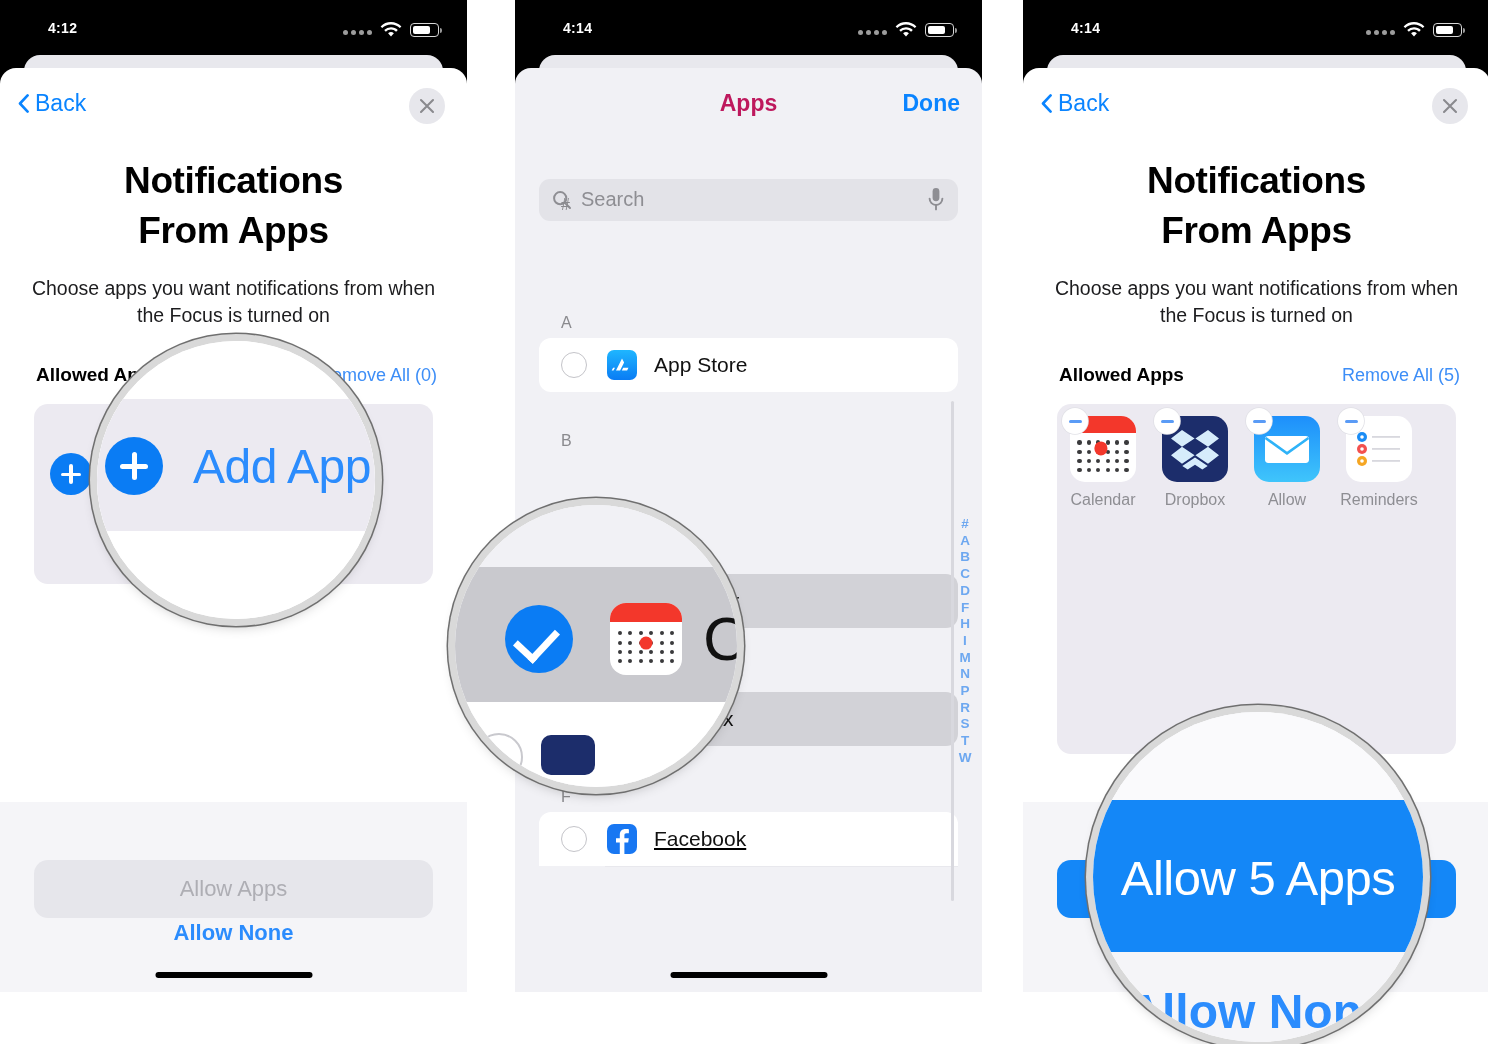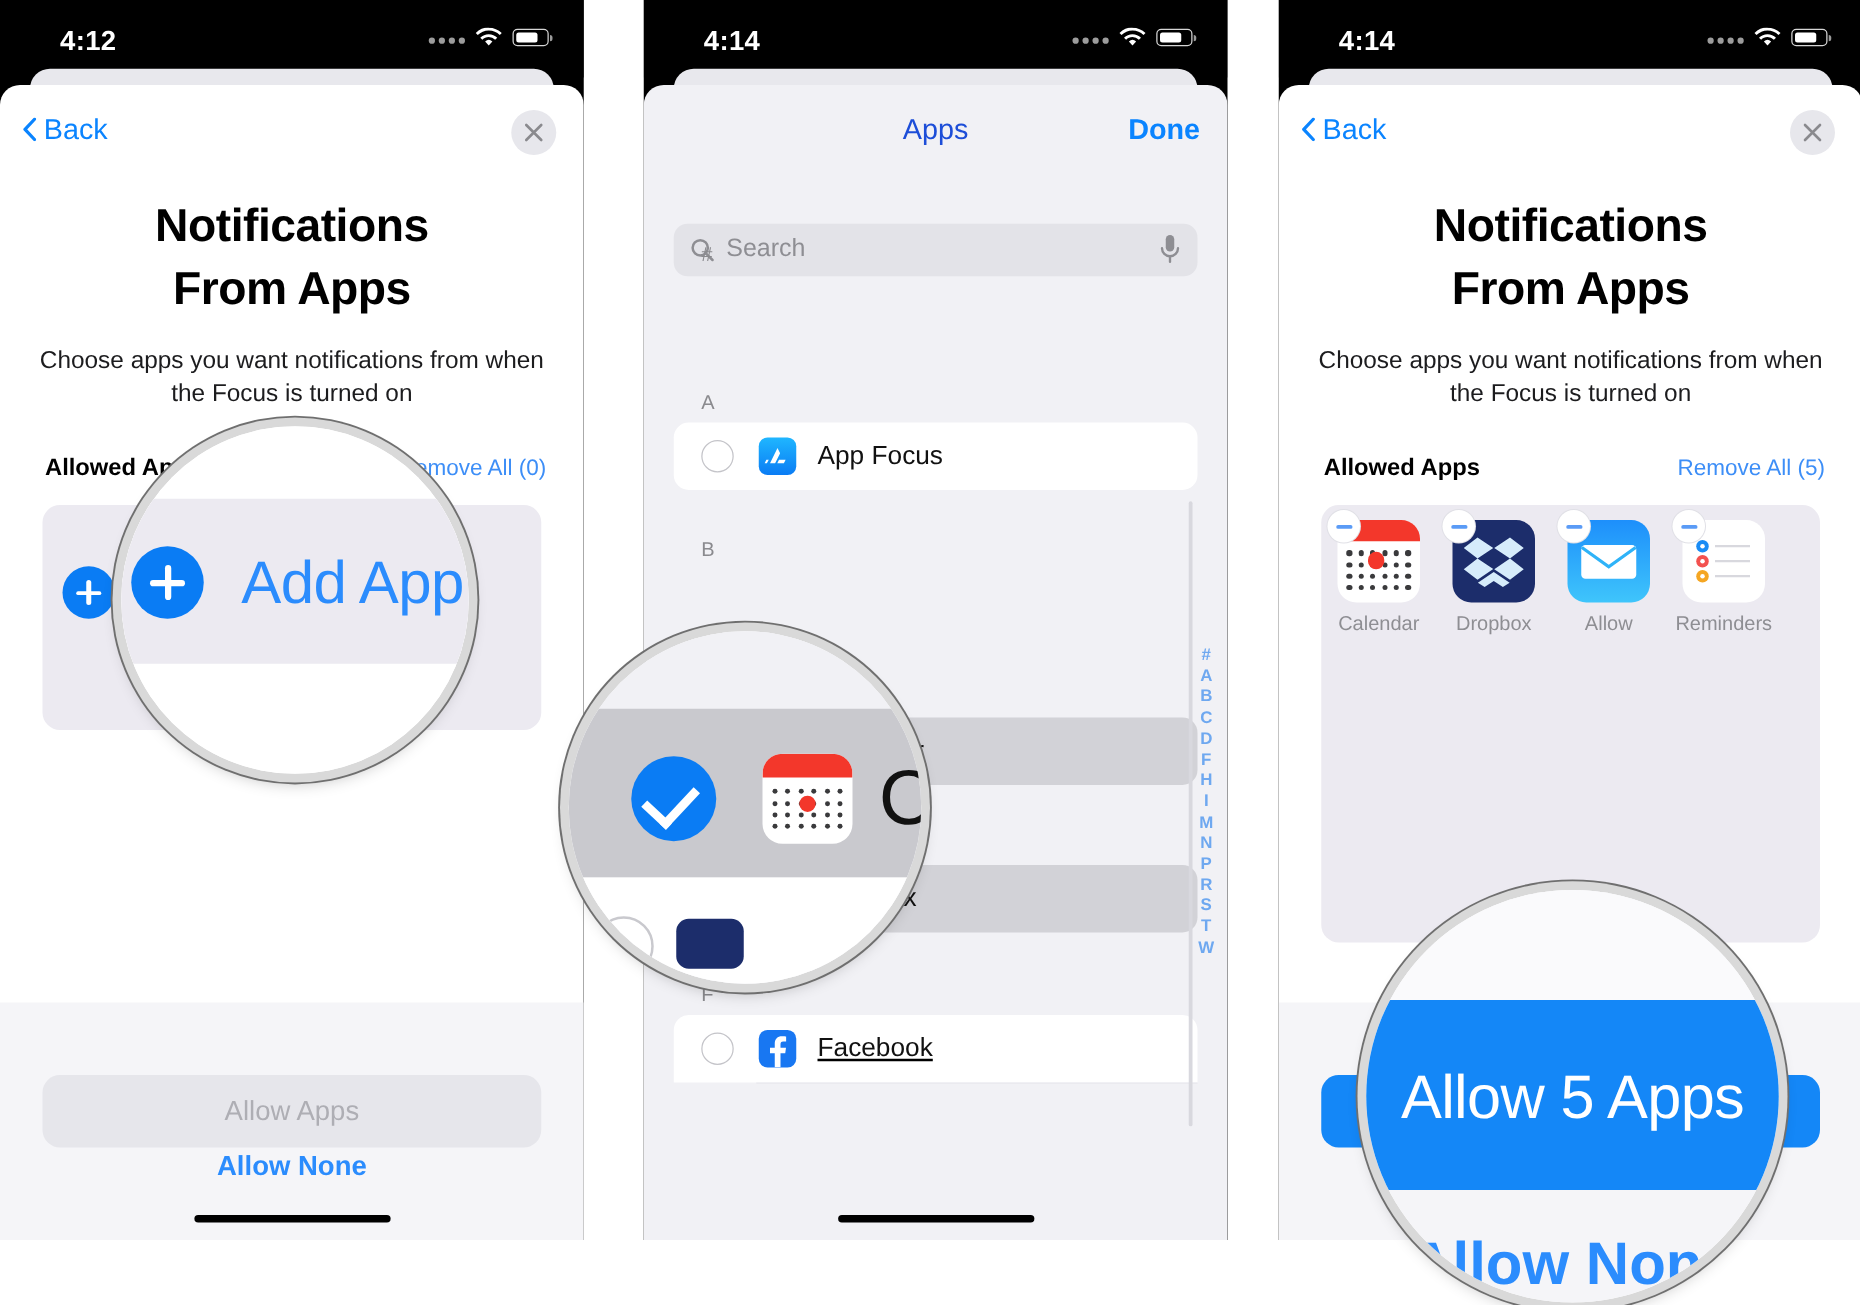--- a/index.html
+++ b/index.html
@@ -8,21 +8,21 @@
 
   .stage{position:absolute;inset:0;}
 
   
   .phone{position:absolute;top:0;width:467px;height:992px;overflow:hidden;background:#000;}
   #phone1{left:0;}
   #phone2{left:515px;}
   #phone3{left:1023px;}
 
   .statusbar{position:absolute;top:0;left:0;right:0;height:62px;background:#000;}
-  .sb-time{position:absolute;left:48px;top:20px;color:#fff;font-size:22px;font-weight:bold;letter-spacing:.3px;}
+  .sb-time{position:absolute;left:48px;top:20px;color:#fff;font-size:14px;font-weight:bold;letter-spacing:.3px;}
   .sb-right{position:absolute;right:28px;top:22px;display:flex;align-items:center;gap:8px;}
   .sig-dots{display:flex;gap:3px;align-items:flex-end;height:10px;}
   .sig-dots i{display:block;width:5px;height:5px;border-radius:50%;background:#9c9c9c;}
   .wifi svg{display:block;}
   .batt{width:29px;height:14px;border:1.6px solid #d6d6d6;border-radius:4px;position:relative;padding:2px;box-sizing:border-box;}
   .batt::after{content:"";position:absolute;right:-4px;top:4px;width:2px;height:5px;background:#9a9a9a;border-radius:0 2px 2px 0;}
   .batt i{display:block;height:100%;width:74%;background:#fff;border-radius:2px;}
 
   
   .sheet-back{position:absolute;left:24px;right:24px;top:55px;height:40px;background:#e8e8ed;border-radius:16px 16px 0 0;}
@@ -58,21 +58,21 @@
   
   .bot{position:absolute;left:0;right:0;bottom:0;height:190px;background:#f5f5f8;}
   .btn-primary{position:absolute;left:34px;right:34px;top:46px;height:58px;border-radius:14px;display:flex;
                align-items:center;justify-content:center;font-size:22px;margin-top:12px;}
   .btn-primary.disabled{background:#e6e6eb;color:#aeaeb4;}
   .btn-primary.active{background:#1487f7;color:#fff;}
   .btn-link{position:absolute;left:0;right:0;top:118px;text-align:center;font-size:22px;font-weight:bold;color:#2b8cfd;}
   .home-ind{position:absolute;left:50%;transform:translateX(-50%);bottom:14px;width:157px;height:6px;border-radius:3px;background:#000;}
 
   
-  .p2-title{position:absolute;left:0;right:0;top:22px;text-align:center;font-size:23px;font-weight:normal;color:#1d4ed8;}
+  .p2-title{position:absolute;left:0;right:0;top:22px;text-align:center;font-size:23px;font-weight:bold;color:#be185d;}
   .p2-done{position:absolute;right:22px;top:22px;font-size:23px;font-weight:bold;color:#0a84ff;}
   .searchbar{position:absolute;left:24px;right:24px;top:73px;height:42px;border-radius:11px;background:#e3e3e8;margin-top:38px;}
   .searchbar .mag{position:absolute;left:13px;top:11px;}
   .searchbar .ph{position:absolute;left:42px;top:9px;font-size:20px;color:#8e8e93;}
   .searchbar .mic{position:absolute;right:14px;top:8px;}
 
   .applist{position:absolute;left:0;right:0;top:128px;bottom:0;}
   .sect-letter{position:absolute;left:46px;font-size:16px;color:#8a8a8e;}
   .approw{position:absolute;left:24px;right:24px;height:54px;border-radius:12px;background:#fff;display:flex;align-items:center;}
   .approw.sel{background:#d2d2d7;}
@@ -251,21 +251,21 @@
       <div class="sect-letter" style="top:0">#</div>
 
       <div class="sect-letter" style="top:118px">A</div>
       <div class="approw" style="top:142px">
         <span class="chk"></span>
         <span class="appicon ic-appstore">
           <svg width="30" height="30" viewBox="0 0 30 30">
                 <path d="M9 20.5 15 8.4l2.1 4.2-4 8Zm11.1 0h-5.3l1.4-2.8h5.3Zm-13.6 0H4.7l1.4-2.8h1.9Z" fill="#fff"></path>
               </svg>
         </span>
-        <span class="appname">App Focus</span>
+        <span class="appname">App Store</span>
       </div>
 
       <div class="sect-letter" style="top:236px">B</div>
 
       <div class="sect-letter" style="top:354px"></div>
       <div class="approw sel" style="top:378px">
         <span class="chk on"></span>
         <span class="appicon ic-cal">
           <div class="top"></div>
           <div class="dots">

